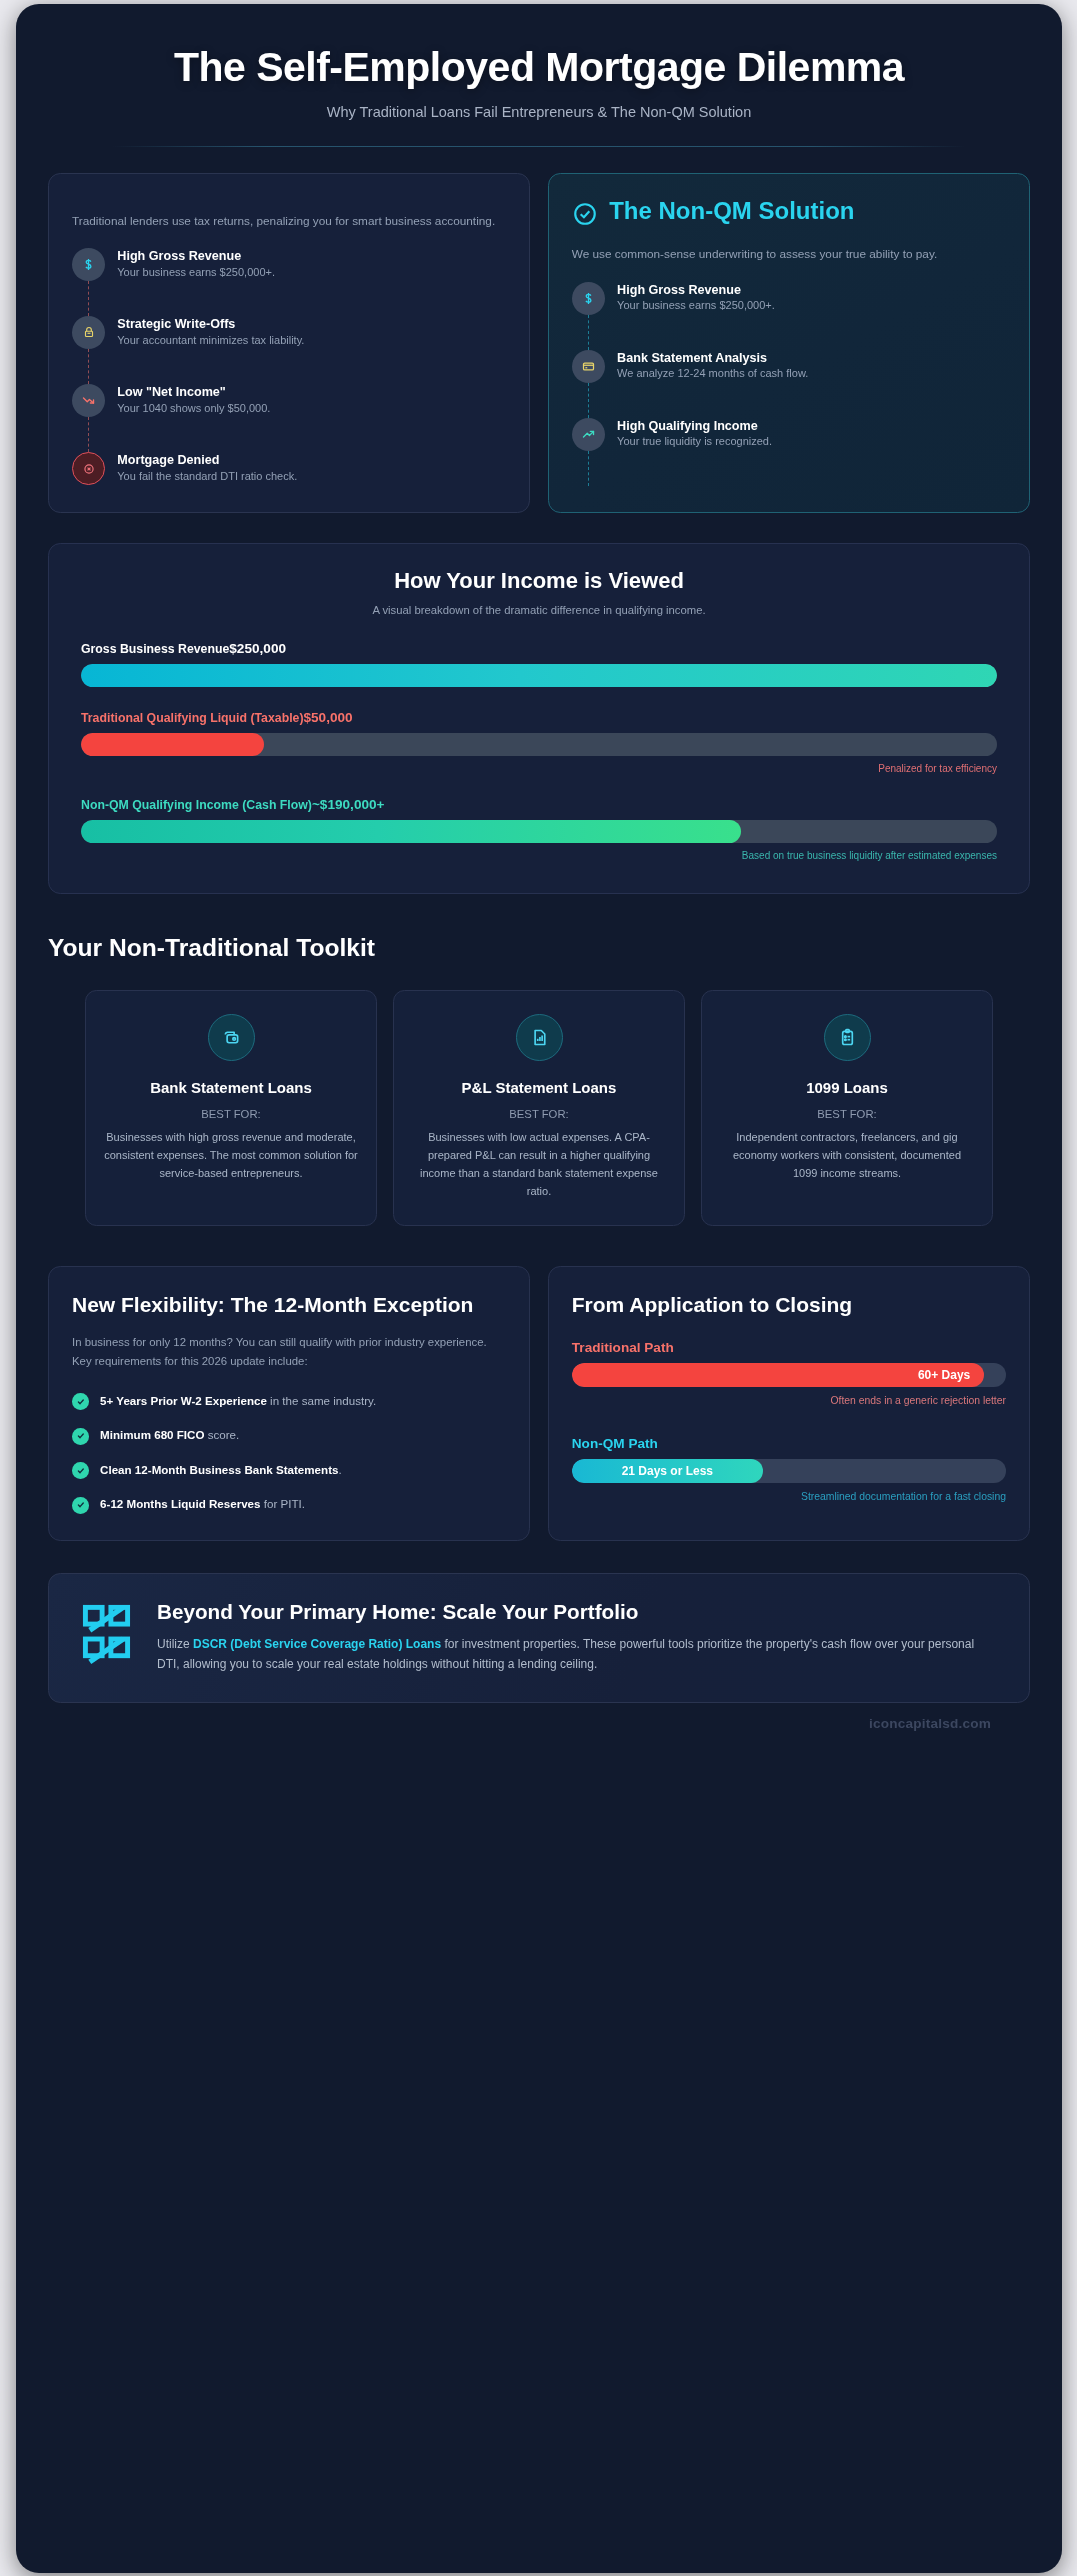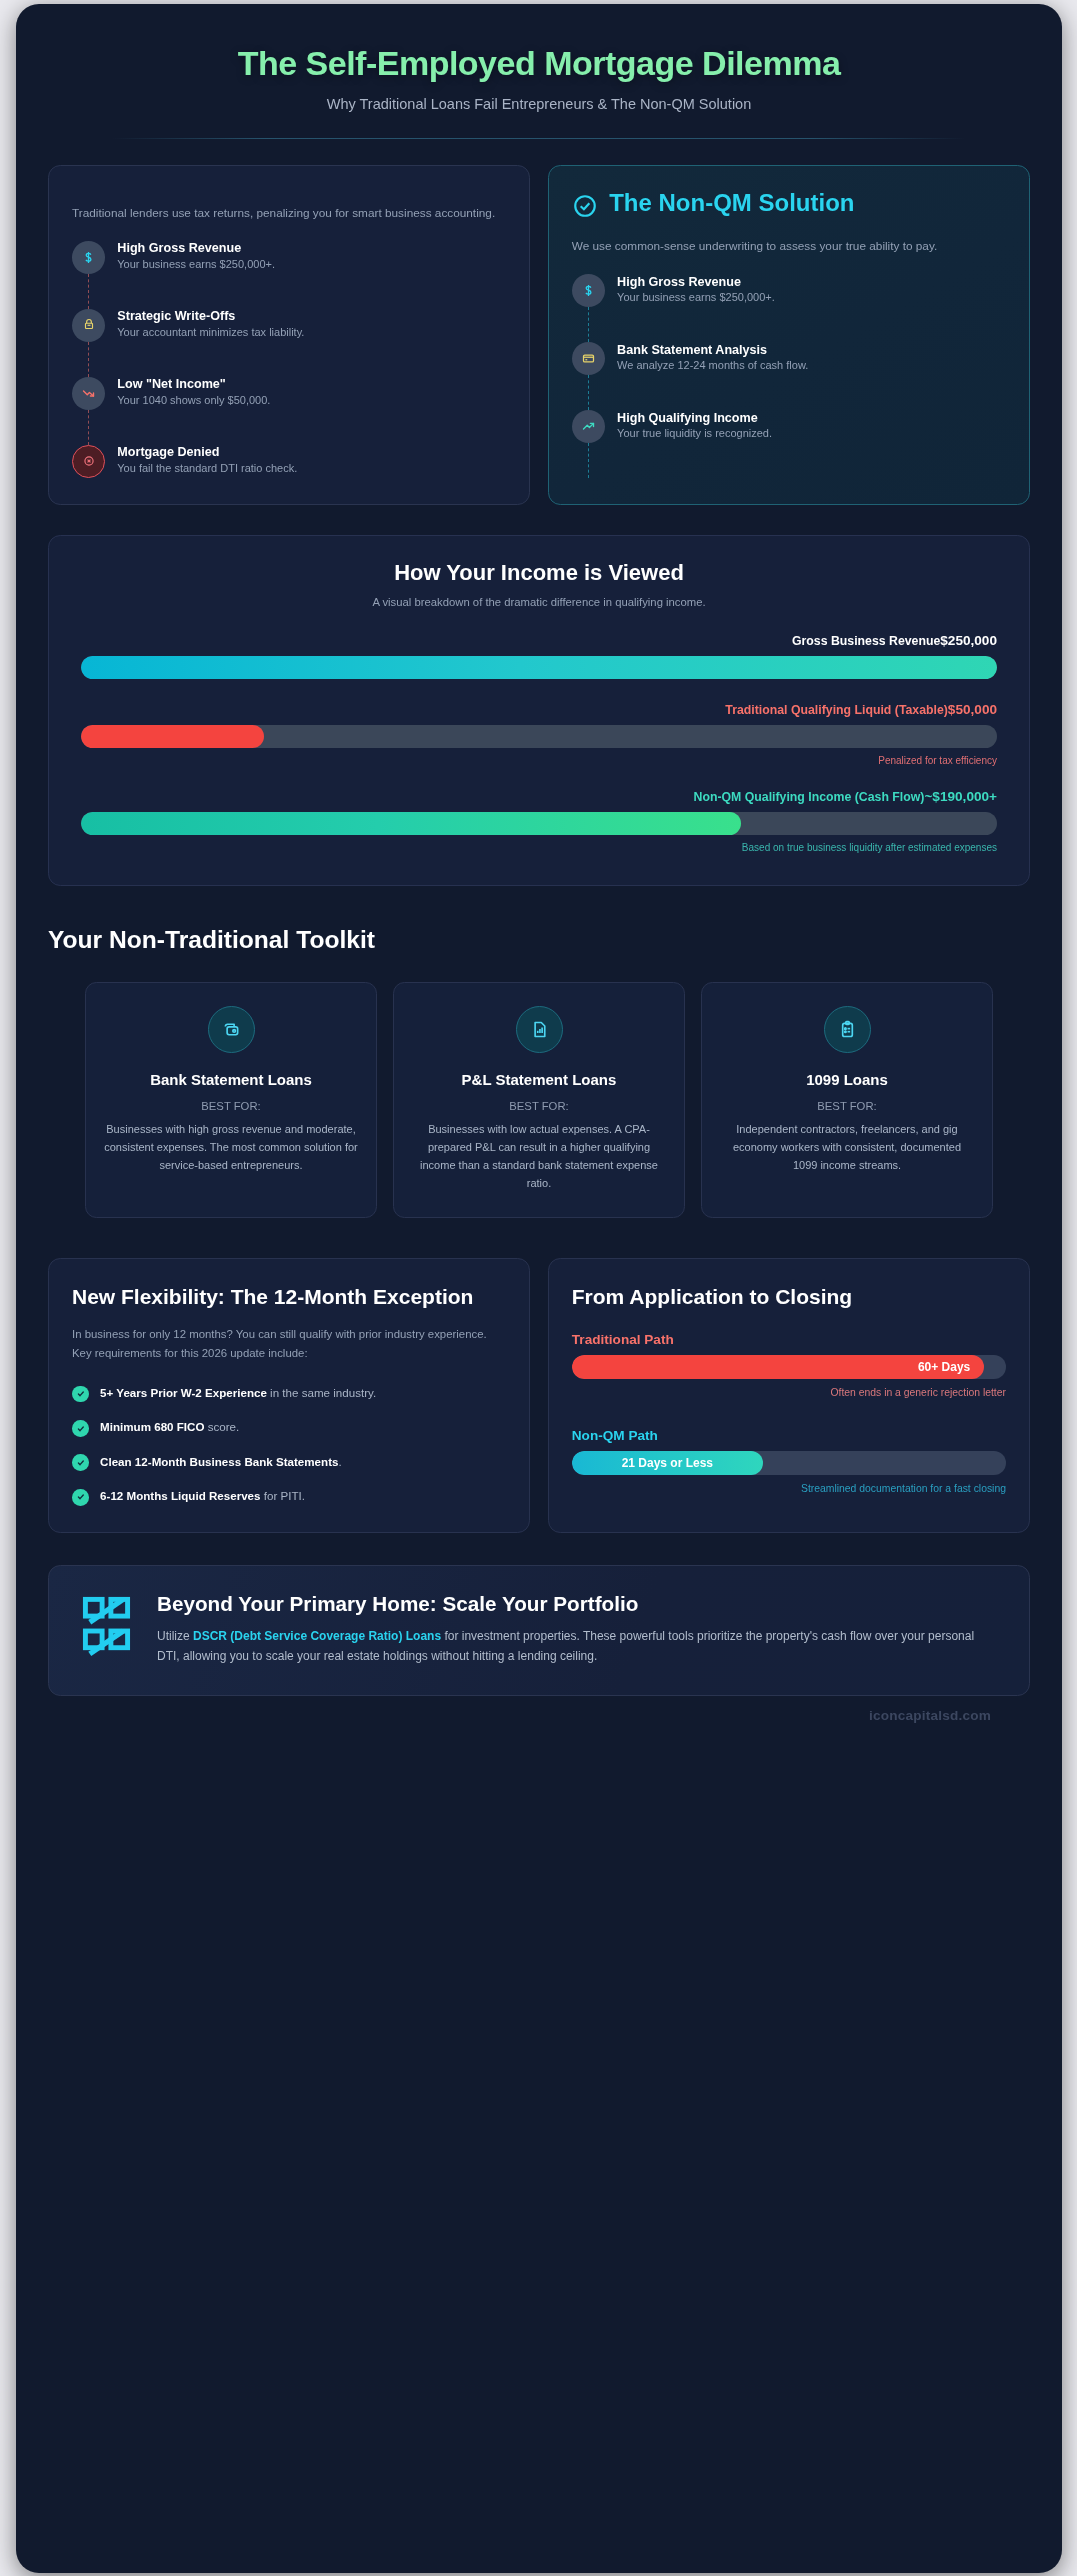--- a/index.html
+++ b/index.html
@@ -21,24 +21,24 @@
     background: #111a2e;
     border-radius: 23px;
     overflow: hidden;
     box-shadow: 0 5.3px 23px rgba(0,0,0,0.45);
   }
   .inner { padding: 0 32px; }
 
   
   .hero { padding: 40px 53px 0; text-align: center; }
   .hero h1 {
-    font-size: 34px;
+    font-size: 41px;
     line-height: 1.13;
     font-weight: bold;
-    color: #86efac;
+    color: #ffffff;
     letter-spacing: -0.5px;
     text-shadow: 0 1.8px 8.8px rgba(0,0,0,.35);
   }
   .hero .sub {
     margin-top: 14px;
     font-size: 14.5px;
     color: #aab4c6;
     font-weight: 400;
   }
   .hero .rule {
@@ -128,21 +128,21 @@
   .panel .psub {
     text-align: center;
     margin-top: 9.7px;
     font-size: 11.3px;
     color: #93a0b5;
   }
   .barblock { margin-top: 24.6px; }
   .barblock + .barblock { margin-top: 23px; }
   .brow {
     display: flex;
-    justify-content: flex-end;
+    justify-content: flex-start;
     align-items: baseline;
     margin-bottom: 8px;
     margin-top: 8px;
   }
   .blabel { font-size: 12.3px; font-weight: bold; }
   .bvalue { font-size: 13.6px; font-weight: bold; }
   .blabel.w, .bvalue.w { color: #ffffff; }
   .blabel.r, .bvalue.r { color: #f8726a; }
   .blabel.g, .bvalue.g { color: #3ddbc1; }
   .track {

